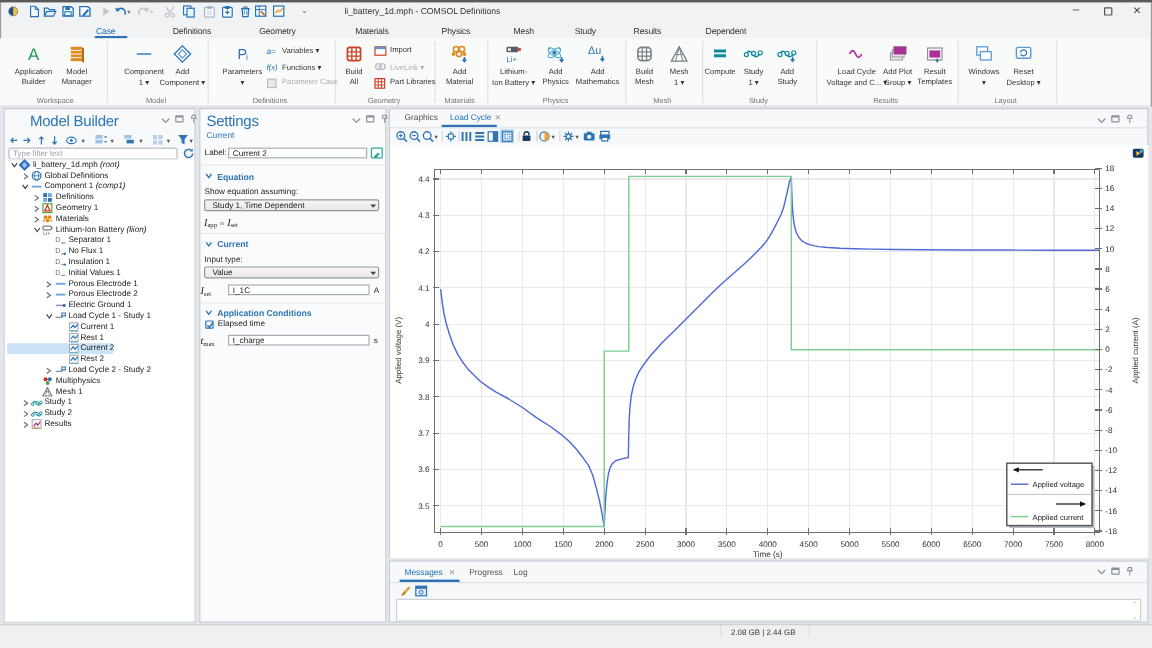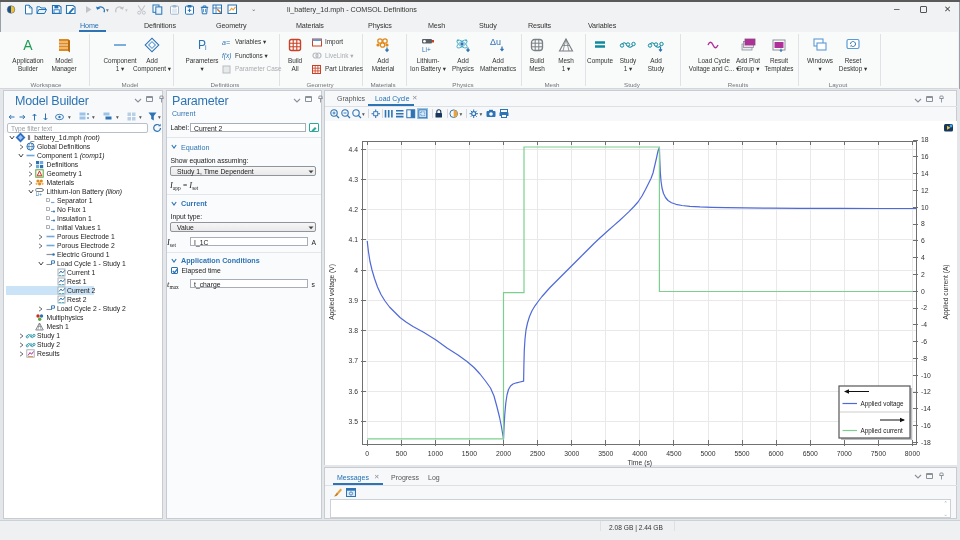--- a/index.html
+++ b/index.html
@@ -80,29 +80,29 @@
     <rect x="1" y="1" width="8.5" height="8.5" fill="#fff" stroke="#2272b8" stroke-width="1"></rect>
     <path d="M1 4h8.5M4 1v8.5" stroke="#2272b8" stroke-width="0.8"></path>
     <path d="M5.3 5.3l3.5 3.5" stroke="#d07023" stroke-width="1.5"></path>
   </svg>
 <svg class="abs" style="left:227px;top:4px" width="11" height="11" viewBox="0 0 11 11">
     <rect x="1" y="1" width="8.5" height="8.5" fill="#fff" stroke="#2272b8" stroke-width="1"></rect>
     <path d="M2.5 7l2-2.6 1.7 1.4 2.3-3" fill="none" stroke="#e8a33d" stroke-width="1.2"></path>
   </svg>
 <div class="t" style="left:251px;top:5px;font-size:6.5px;color:#666">⌄</div>
 <div class="t" style="left:35px;top:33px;font-size:13px;color:#333;letter-spacing:-0.15px;text-decoration:underline;">File</div>
-<div class="t" style="left:80px;top:21px;font-size:7.2px;color:#1f6fb5;letter-spacing:-0.15px;">Home</div>
+<div class="t" style="left:80px;top:21px;font-size:7.2px;color:#1f6fb5;letter-spacing:-0.15px;">Case</div>
 <div class="t" style="left:144px;top:21px;font-size:7.2px;color:#333;letter-spacing:-0.15px;">Definitions</div>
 <div class="t" style="left:216px;top:21px;font-size:7.2px;color:#333;letter-spacing:-0.15px;">Geometry</div>
 <div class="t" style="left:296px;top:21px;font-size:7.2px;color:#333;letter-spacing:-0.15px;">Materials</div>
 <div class="t" style="left:368px;top:21px;font-size:7.2px;color:#333;letter-spacing:-0.15px;">Physics</div>
 <div class="t" style="left:428px;top:21px;font-size:7.2px;color:#333;letter-spacing:-0.15px;">Mesh</div>
 <div class="t" style="left:479px;top:21px;font-size:7.2px;color:#333;letter-spacing:-0.15px;">Study</div>
 <div class="t" style="left:528px;top:21px;font-size:7.2px;color:#333;letter-spacing:-0.15px;">Results</div>
-<div class="t" style="left:588px;top:21px;font-size:7.2px;color:#333;letter-spacing:-0.15px;">Variables</div>
+<div class="t" style="left:588px;top:21px;font-size:7.2px;color:#333;letter-spacing:-0.15px;">Dependent</div>
 <div class="abs" style="left:79px;top:29.5px;width:27px;height:2px;background:#2e74b5;"></div>
 <div class="abs" style="left:0px;top:31.5px;width:958px;height:57.5px;background:#f9fafa;border-bottom:1px solid #d4d7da;"></div>
 <div class="abs" style="left:89px;top:34px;width:1px;height:52px;background:#e0e2e5;"></div>
 <div class="abs" style="left:172.5px;top:34px;width:1px;height:52px;background:#e0e2e5;"></div>
 <div class="abs" style="left:278.5px;top:34px;width:1px;height:52px;background:#e0e2e5;"></div>
 <div class="abs" style="left:361.5px;top:34px;width:1px;height:52px;background:#e0e2e5;"></div>
 <div class="abs" style="left:405.5px;top:34px;width:1px;height:52px;background:#e0e2e5;"></div>
 <div class="abs" style="left:520.5px;top:34px;width:1px;height:52px;background:#e0e2e5;"></div>
 <div class="abs" style="left:584.5px;top:34px;width:1px;height:52px;background:#e0e2e5;"></div>
 <div class="abs" style="left:680px;top:34px;width:1px;height:52px;background:#e0e2e5;"></div>
@@ -275,21 +275,21 @@
 <div class="t" style="left:820px;top:65px;font-size:6.4px;color:#333;transform:translateX(-50%);">▾</div>
 <svg class="abs" style="left:845.0px;top:37px" width="16" height="16" viewBox="0 0 16 16">
     <rect x="2" y="2.5" width="12" height="9" rx="1.5" fill="#fff" stroke="#5b9bd5" stroke-width="1.2"></rect>
     <path d="M5.5 7a2.5 2.5 0 1 1 1 2" fill="none" stroke="#2e74b5" stroke-width="1"></path>
     <path d="M5 9.5l1.7-0.2-0.3-1.7z" fill="#2e74b5"></path>
   </svg>
 <div class="t" style="left:853px;top:57px;font-size:6.4px;color:#333;transform:translateX(-50%);">Reset</div>
 <div class="t" style="left:853px;top:65px;font-size:6.4px;color:#333;transform:translateX(-50%);">Desktop ▾</div>
 <div class="abs" style="left:0px;top:89px;width:960px;height:431px;background:#e4e6e9;"></div>
 <div class="abs" style="left:3px;top:90px;width:160px;height:429px;background:#f7f9fb;border:1px solid #c6ccd2;"></div>
-<div class="t" style="left:15px;top:93.5px;font-size:12.5px;color:#2e74b5;letter-spacing:-0.2px;">Model Builder</div>
+<div class="t" style="left:25px;top:93.5px;font-size:12.5px;color:#2e74b5;letter-spacing:-0.2px;">Model Builder</div>
 <svg class="abs" style="left:134px;top:97.5px" width="8" height="5" viewBox="0 0 8 5">
     <path d="M1 1L4 4L7 1" fill="none" stroke="#8b9099" stroke-width="1.1"></path>
   </svg>
 <div class="abs" style="left:146px;top:96px;width:7px;height:6px;border:1px solid #8b9099;border-top-width:2px;border-radius:1px;"></div>
 <svg class="abs" style="left:159px;top:95px" width="5" height="8.5" viewBox="0 0 5 8.5">
     <path d="M1 3.5h3M2.5 3.5v4M1.2 1h2.6l0.6 2.5H0.6z" fill="none" stroke="#8b9099" stroke-width="0.9"></path>
   </svg>
 <svg class="abs" style="left:8px;top:114px" width="7" height="6" viewBox="0 0 7 6">
     <path d="M6.5 3H1.2M3.2 1L1.2 3l2 2" fill="none" stroke="#2e74b5" stroke-width="1"></path>
   </svg>
@@ -514,41 +514,41 @@
 <svg class="abs" style="left:18.5px;top:350.8px" width="5" height="6" viewBox="0 0 5 6">
     <path d="M1 0.8L4 3L1 5.2" fill="none" stroke="#6b7075" stroke-width="1"></path>
   </svg>
 <svg class="abs" style="left:25.5px;top:349.1px" width="9" height="9" viewBox="0 0 9 9">
     <rect x="0.8" y="0.8" width="7.4" height="7.4" fill="#fff" stroke="#9aa0a6" stroke-width="0.8"></rect>
     <path d="M2 6.5L4 3.5l1.5 1.8L7.5 2.5" fill="none" stroke="#b0309a" stroke-width="1"></path>
     <path d="M2 7.5h5" stroke="#e08a1e" stroke-width="0.8"></path>
   </svg>
 <div class="t" style="left:37px;top:349.70000000000005px;font-size:6.8px;color:#222;">Results</div>
 <div class="abs" style="left:166px;top:90px;width:155.5px;height:429px;background:#fafbfc;border:1px solid #c6ccd2;"></div>
-<div class="t" style="left:172px;top:93.5px;font-size:12.5px;color:#2e74b5;letter-spacing:-0.2px;">Parameter</div>
+<div class="t" style="left:172px;top:93.5px;font-size:12.5px;color:#2e74b5;letter-spacing:-0.2px;">Settings</div>
 <div class="t" style="left:172px;top:109.5px;font-size:7px;color:#2e74b5;">Current</div>
 <svg class="abs" style="left:293px;top:97.5px" width="8" height="5" viewBox="0 0 8 5">
     <path d="M1 1L4 4L7 1" fill="none" stroke="#8b9099" stroke-width="1.1"></path>
   </svg>
 <div class="abs" style="left:305px;top:96px;width:7px;height:6px;border:1px solid #8b9099;border-top-width:2px;border-radius:1px;"></div>
 <svg class="abs" style="left:318px;top:95px" width="5" height="8.5" viewBox="0 0 5 8.5">
     <path d="M1 3.5h3M2.5 3.5v4M1.2 1h2.6l0.6 2.5H0.6z" fill="none" stroke="#8b9099" stroke-width="0.9"></path>
   </svg>
 <div class="t" style="left:170.5px;top:123.5px;font-size:6.8px;color:#222;">Label:</div>
 <div class="abs" style="left:190px;top:122.5px;width:116px;height:9.5px;background:#fff;border:1px solid #a8aeb5;"></div>
 <div class="t" style="left:194px;top:124.5px;font-size:6.8px;color:#222;">Current 2</div>
 <div class="abs" style="left:308.5px;top:122.5px;width:10px;height:9.5px;background:#fff;border:1px solid #2da89c;border-radius:1px;"></div>
 <svg class="abs" style="left:310.5px;top:124.5px" width="6" height="6" viewBox="0 0 6 6">
     <path d="M0.5 5.5L4 2l1.5 1.5L2 7z" fill="#2da89c"></path>
   </svg>
 <div class="abs" style="left:166.5px;top:137px;width:154.5px;height:1px;background:#e4e7ea;"></div>
 <svg class="abs" style="left:171px;top:144.3px" width="6" height="5" viewBox="0 0 6 5">
     <path d="M0.8 1L3 4L5.2 1" fill="none" stroke="#2e74b5" stroke-width="1.1"></path>
   </svg>
-<div class="t" style="left:181px;top:142.5px;font-size:7.2px;color:#2e74b5;font-weight:normal;">Equation</div>
+<div class="t" style="left:181px;top:142.5px;font-size:7.2px;color:#2e74b5;font-weight:bold;">Equation</div>
 <div class="t" style="left:170.5px;top:157px;font-size:6.8px;color:#222;">Show equation assuming:</div>
 <div class="abs" style="left:170px;top:166px;width:146px;height:9.5px;background:linear-gradient(#f6f6f6,#e9e9e9);border:1px solid #8f959b;border-radius:2px;"></div>
 <div class="t" style="left:177px;top:168px;font-size:6.8px;color:#222;">Study 1, Time Dependent</div>
 <svg class="abs" style="left:308px;top:169.5px" width="6" height="4" viewBox="0 0 6 4">
     <path d="M0.5 0.5L3 3.2L5.5 0.5z" fill="#444"></path>
   </svg>
 <div class="t" style="left:170px;top:179.5px;font-size:8.5px;color:#222;font-family:'Liberation Serif',serif;"><i>I</i><span style="font-size:5.5px;vertical-align:-1.5px;">app</span> <span style="font-size:7.5px">=</span> <i>I</i><span style="font-size:5.5px;vertical-align:-1.5px;">set</span></div>
 <div class="abs" style="left:166.5px;top:194px;width:154.5px;height:1px;background:#e4e7ea;"></div>
 <svg class="abs" style="left:171px;top:200.8px" width="6" height="5" viewBox="0 0 6 5">
     <path d="M0.8 1L3 4L5.2 1" fill="none" stroke="#2e74b5" stroke-width="1.1"></path>

